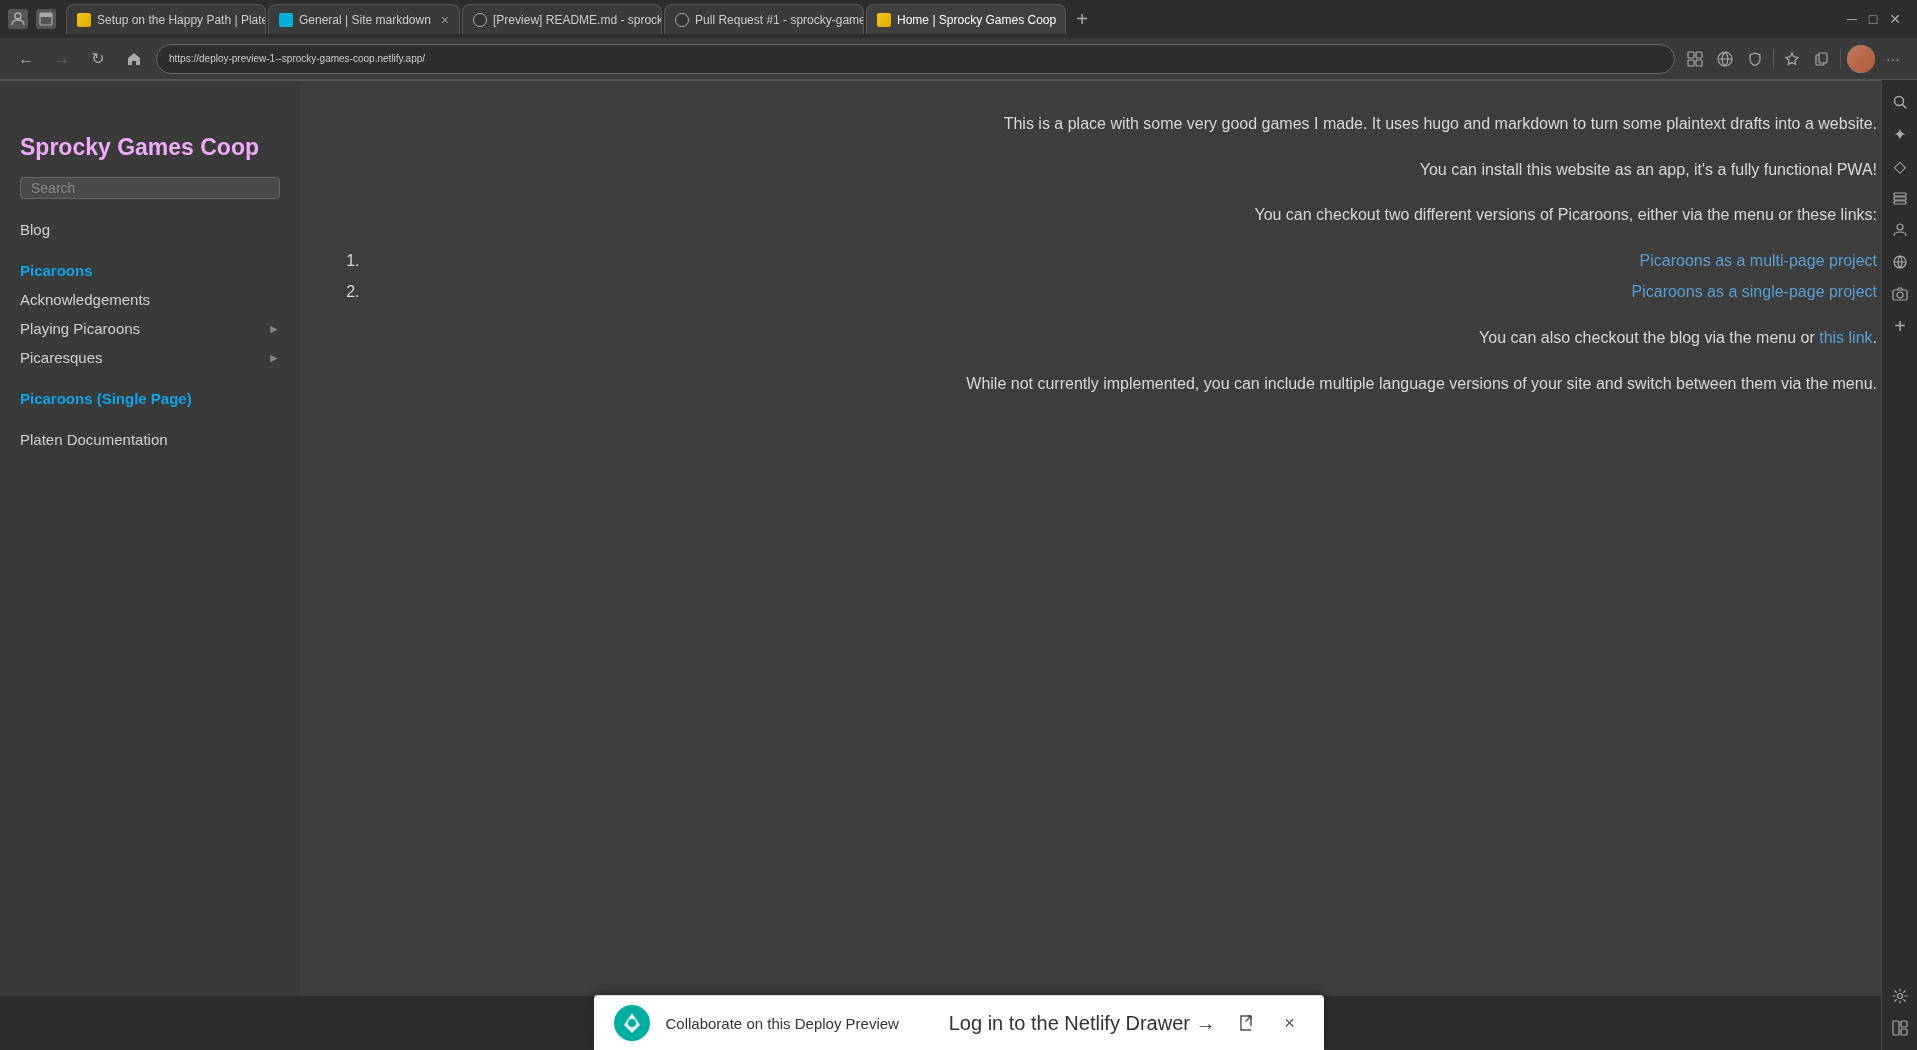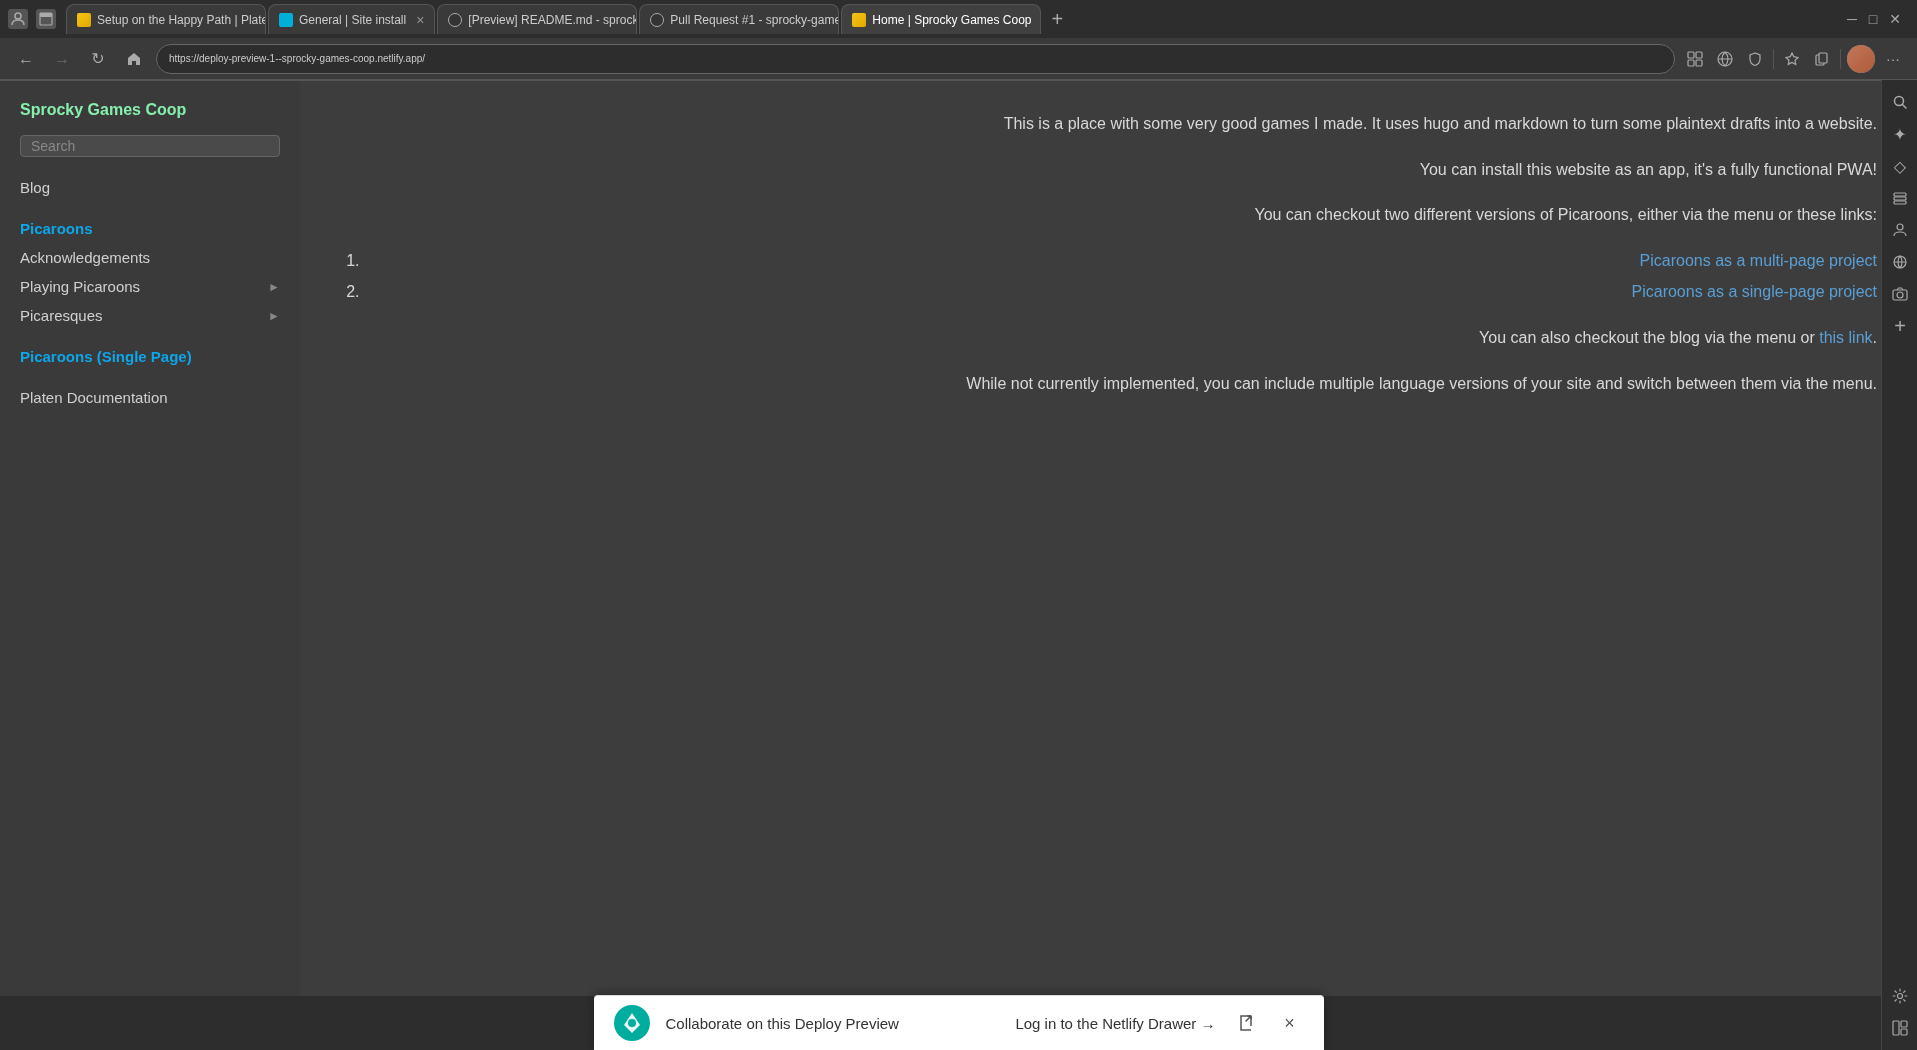--- a/index.html
+++ b/index.html
@@ -31,42 +31,42 @@
 
     
     .right-panel { position: fixed; right: 0; top: 80px; width: 36px; display: flex; flex-direction: column; gap: 4px; padding: 8px 4px; background: #2d2d2d; border-left: 1px solid #444; height: calc(100% - 80px); }
     .panel-icon { width: 28px; height: 28px; display: flex; align-items: center; justify-content: center; color: #aaa; font-size: 16px; cursor: pointer; border-radius: 4px; margin: 0 auto; }
 
     
     .main-area { display: flex; height: calc(1050px - 80px - 55px); overflow: hidden; }
 
     
     .sidebar { width: 300px; flex-shrink: 0; padding: 20px 20px; background: #3a3a3a; overflow-y: auto; }
-    .site-title { font-size: 16px; font-weight: 600; color: #86efac; margin-bottom: 16px; }
+    .site-title { font-size: 23px; font-weight: 600; color: #f0abfc; margin-bottom: 16px; margin-top: 33px; }
     .search-input-wrapper { margin-bottom: 16px; }
     .search-input { width: 100%; height: 22px; background: #4a4a4a; border: 1px solid #666; border-radius: 4px; padding: 0 10px; color: #ccc; font-size: 14px; outline: none; }
     .search-input::placeholder { color: #888; }
     .nav-item { display: block; padding: 6px 0; color: #d0d0d0; font-size: 15px; text-decoration: none; cursor: pointer; }
     .nav-item.bold { font-weight: 700; color: #0ea5e9; }
     .nav-item-row { display: flex; align-items: center; justify-content: space-between; }
     .nav-chevron { color: #888; font-size: 12px; }
     .nav-section-gap { height: 12px; }
 
     
     .content { flex: 1; padding: 30px 40px; overflow-y: auto; background: #3d3d3d; text-align: right; }
     .content p { font-size: 16px; line-height: 1.6; color: #d8d8d8; margin-bottom: 20px; }
     .content a { color: #5a9fd4; text-decoration: none; }
     .content ol { padding-left: 24px; margin-bottom: 20px; }
     .content ol li { font-size: 16px; line-height: 1.6; color: #d8d8d8; margin-bottom: 6px; }
 
     
     .netlify-bar { position: fixed; bottom: 0; left: 50%; transform: translateX(-50%); width: 730px; height: 55px; background: #ffffff; border-top: 1px solid #ddd; display: flex; align-items: center; padding: 0 20px; gap: 16px; box-shadow: 0 -2px 10px rgba(0,0,0,0.3); z-index: 1000; border-radius: 4px 4px 0 0; }
     .netlify-logo { width: 36px; height: 36px; flex-shrink: 0; }
     .netlify-text { font-size: 15px; color: #333; font-weight: 500; flex: 1; }
-    .netlify-login { font-size: 15px; color: #333; white-space: nowrap; cursor: pointer; }
+    .netlify-login { font-size: 20px; color: #333; white-space: nowrap; cursor: pointer; }
     .netlify-share { width: 28px; height: 28px; display: flex; align-items: center; justify-content: center; cursor: pointer; color: #555; }
     .netlify-close { width: 28px; height: 28px; display: flex; align-items: center; justify-content: center; cursor: pointer; color: #555; font-size: 18px; }
   </style>
 </head>
 <body>
 
 <div class="browser-chrome">
 
   <div class="tab-bar">
     <div class="tab-bar-icons">
@@ -84,21 +84,21 @@
       </div>
     </div>
 
     <div class="browser-tab">
       <div class="tab-favicon" style="background: linear-gradient(135deg, #f5c518, #e0a800); border-radius: 2px;"></div>
       <span>Setup on the Happy Path | Platen</span>
 
     </div>
     <div class="browser-tab">
       <div class="tab-favicon" style="background: #00b0d8; border-radius: 2px;"></div>
-      <span>General | Site install</span>
+      <span>General | Site markdown</span>
       <span class="tab-close">×</span>
     </div>
     <div class="browser-tab">
       <div class="tab-favicon" style="background: #333; border-radius: 50%; border: 1.5px solid #aaa;"></div>
       <span>[Preview] README.md - sprocky</span>
 
     </div>
     <div class="browser-tab">
       <div class="tab-favicon" style="background: #333; border-radius: 50%; border: 1.5px solid #aaa;"></div>
       <span>Pull Request #1 - sprocky-game...</span>

